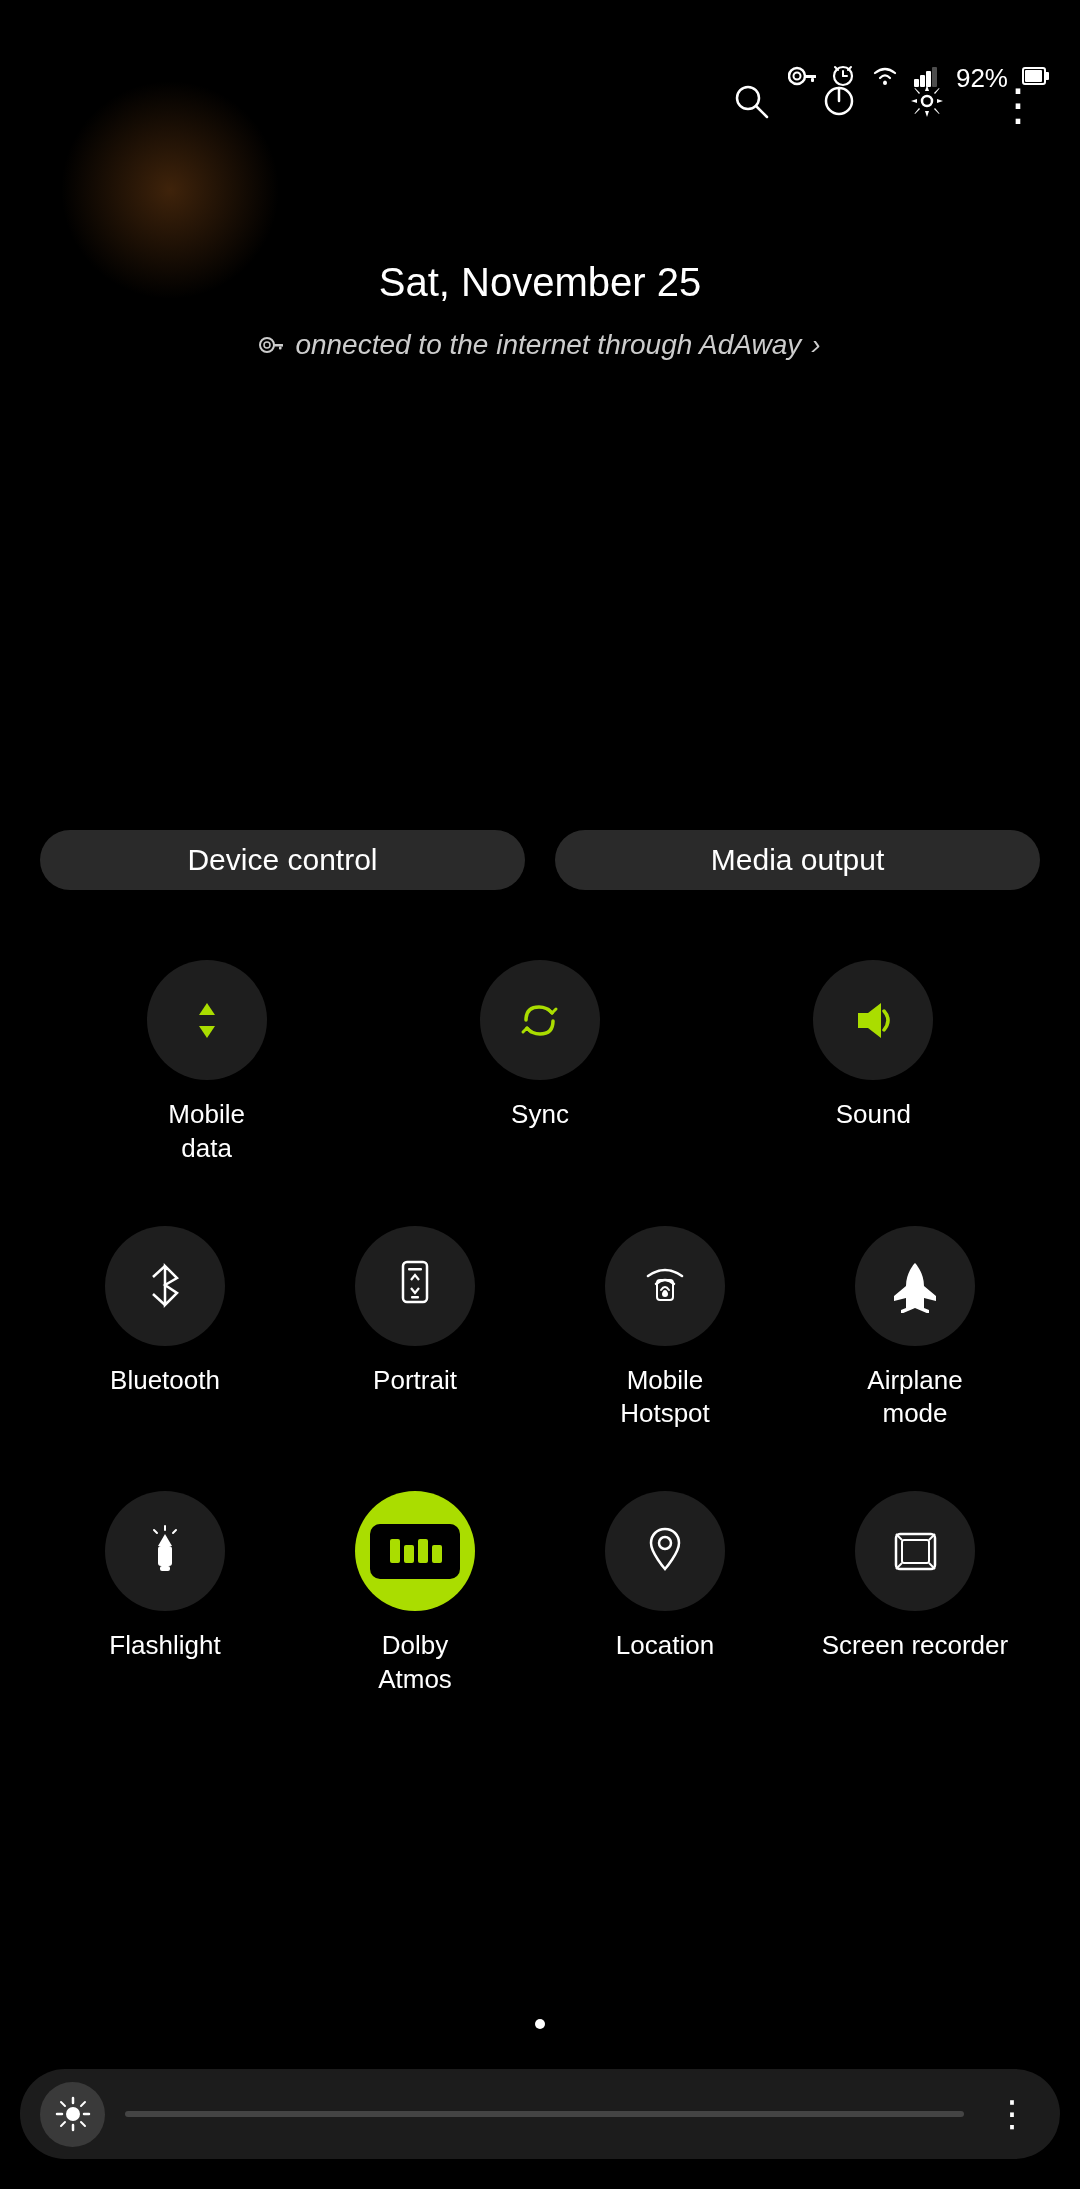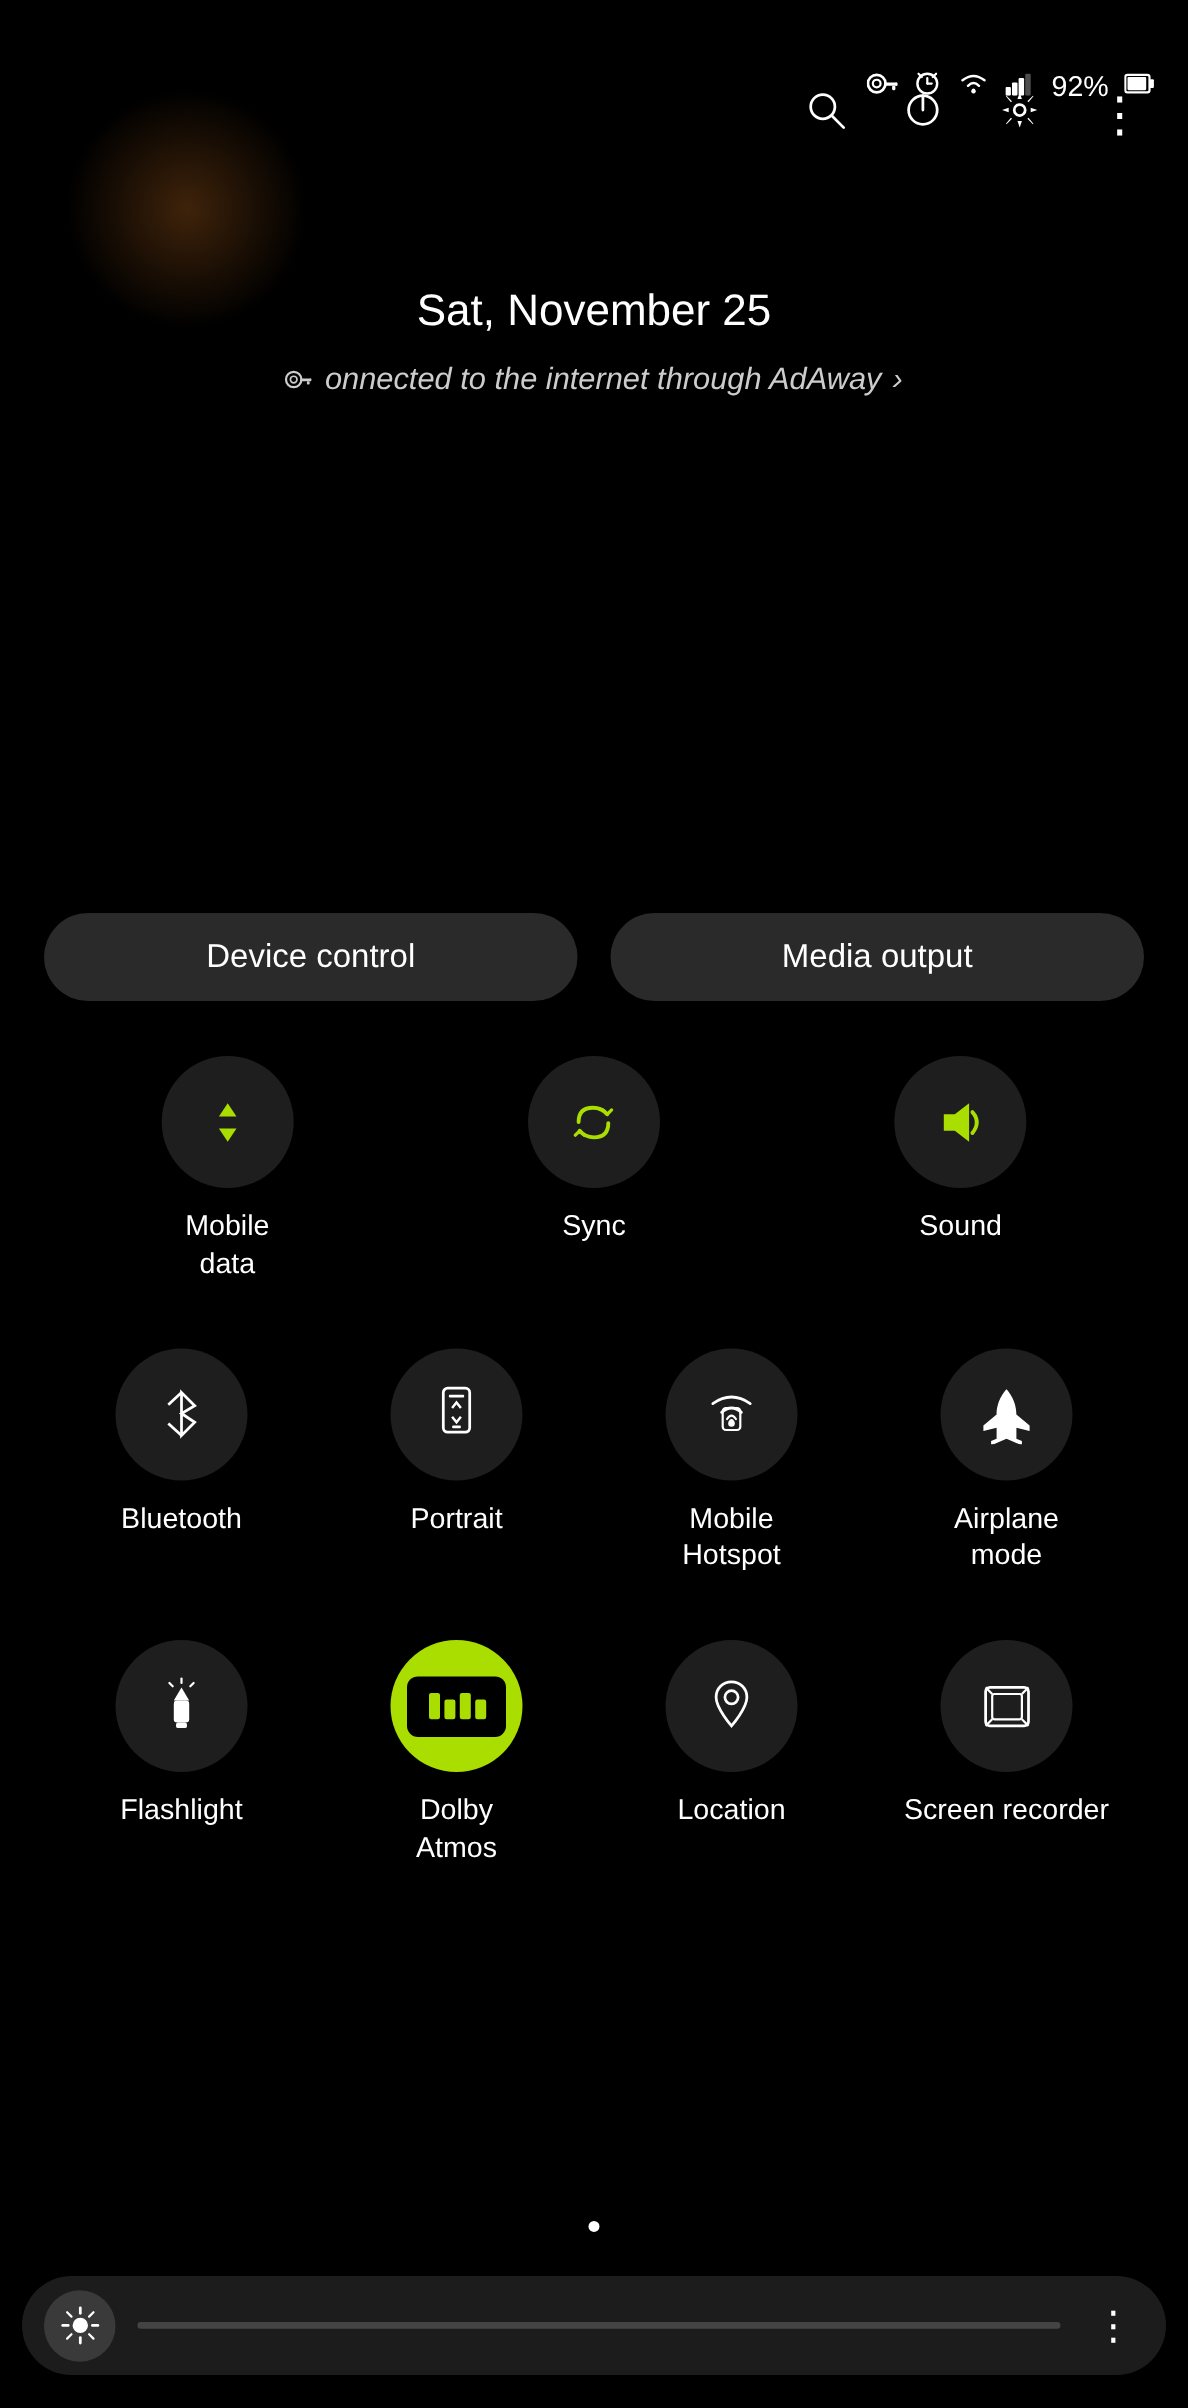--- a/index.html
+++ b/index.html
@@ -107,21 +107,21 @@
       top: 830px;
       left: 0;
       right: 0;
       display: flex;
       justify-content: center;
       gap: 30px;
       padding: 0 40px;
     }
     .device-btn {
       flex: 1;
-      height: 80px;
+      height: 60px;
       background: #2a2a2a;
       border-radius: 50px;
       display: flex;
       align-items: center;
       justify-content: center;
       font-size: 30px;
       color: #fff;
       cursor: pointer;
       border: none;
     }

